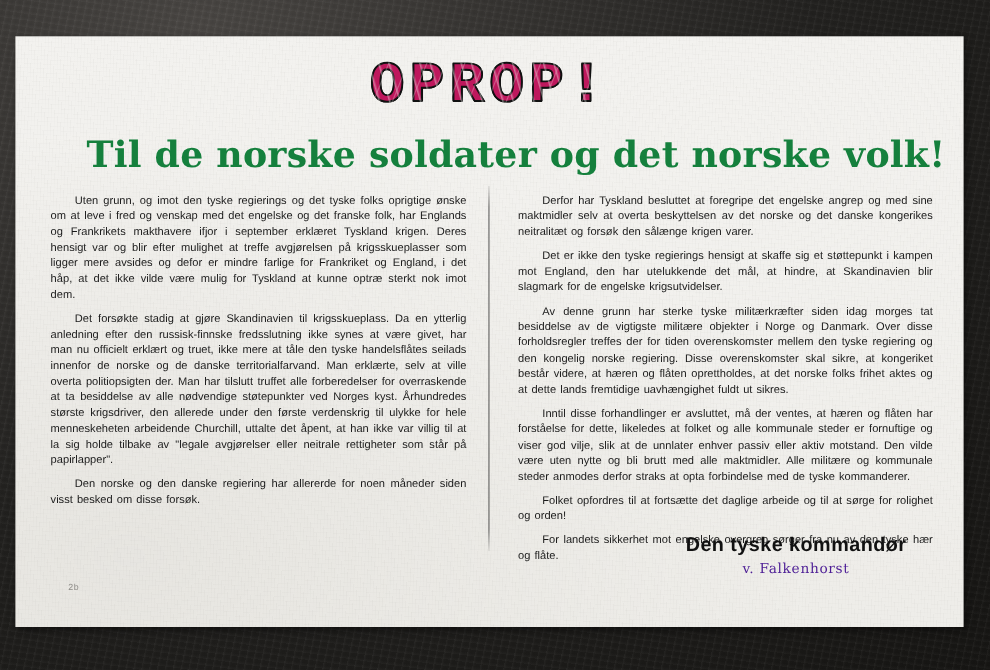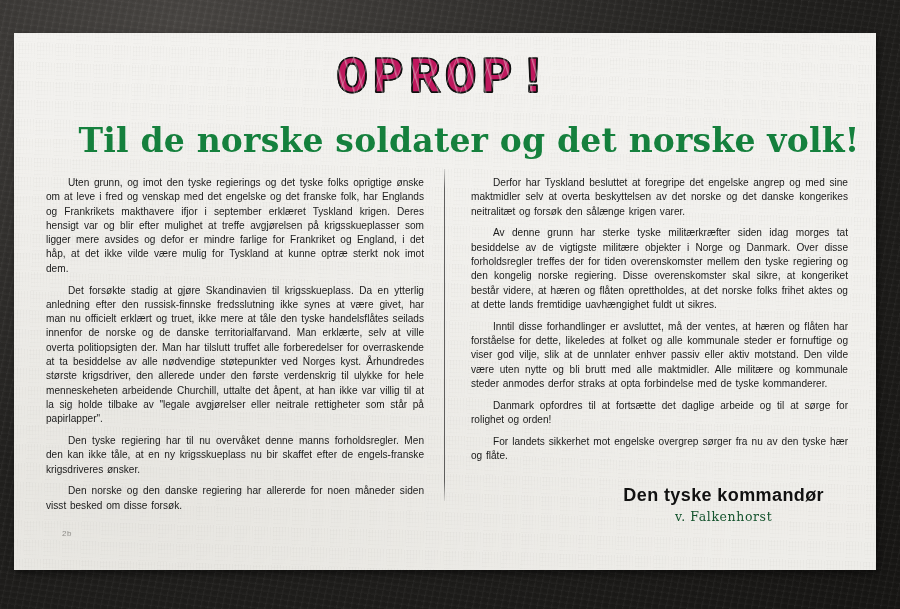--- a/index.html
+++ b/index.html
@@ -153,21 +153,21 @@
     font-family: "Liberation Sans", sans-serif;
     font-weight: 700;
     font-size: 18px;
     letter-spacing: .4px;
     color: #111;
   }
   #sig-name {
     font-family: "DejaVu Serif", serif;
     font-size: 12.5px;
     letter-spacing: .6px;
-    color: #14532d;
+    color: #4c1d95;
     margin-top: 3px;
   }
 
   
   #archive-mark {
     position: absolute;
     left: 48px;
     bottom: 32px;
     font-family: "Liberation Sans", sans-serif;
     font-size: 8px;
@@ -191,29 +191,29 @@
     <div id="title">OPROP!</div>
     <div id="subtitle">Til de norske soldater og det norske volk!</div>
   </div>
 
   <div id="col-divider"></div>
 
   <div id="columns">
     <div class="col" id="col-left">
       <p class="para">Uten grunn, og imot den tyske regierings og det tyske folks oprigtige ønske om at leve i fred og venskap med det engelske og det franske folk, har Englands og Frankrikets makthavere ifjor i september erklæret Tyskland krigen.  Deres hensigt var og blir efter mulighet at treffe avgjørelsen på krigsskueplasser som ligger mere avsides og defor er mindre farlige for Frankriket og England, i det håp, at det ikke vilde være mulig for Tyskland at kunne optræ sterkt nok imot dem.</p>
       <p class="para">Det forsøkte stadig at gjøre Skandinavien til krigsskueplass.  Da en ytterlig anledning efter den russisk-finnske fredsslutning ikke synes at være givet, har man nu officielt erklært og truet, ikke mere at tåle den tyske handelsflåtes seilads innenfor de norske og de danske territorialfarvand.  Man erklærte, selv at ville overta politiopsigten der.  Man har tilslutt truffet alle forberedelser for overraskende at ta besiddelse av alle nødvendige støtepunkter ved Norges kyst.  Århundredes største krigsdriver, den allerede under den første verdenskrig til ulykke for hele menneskeheten arbeidende Churchill, uttalte det åpent, at han ikke var villig til at la sig holde tilbake av "legale avgjørelser eller neitrale rettigheter som står på papirlapper".</p>
-      <p class="para">Den tyske regiering har til nu overvåket denne manns forholdsregler.  Men den kan ikke tåle, at en ny krigsskueplass nu bir skaffet efter de engels-franske krigsdriveres ønsker.</p>
       <p class="para">Den norske og den danske regiering har allererde for noen måneder siden visst besked om disse forsøk.</p>
     </div>
 
     <div class="col" id="col-right">
       <p class="para">Derfor har Tyskland besluttet at foregripe det engelske angrep og med sine maktmidler selv at overta beskyttelsen av det norske og det danske kongerikes neitralitæt og forsøk den sålænge krigen varer.</p>
+      <p class="para">Det er ikke den tyske regierings hensigt at skaffe sig et støttepunkt i kampen mot England, den har utelukkende det mål, at hindre, at Skandinavien blir slagmark for de engelske krigsutvidelser.</p>
       <p class="para">Av denne grunn har sterke tyske militærkræfter siden idag morges tat besiddelse av de vigtigste militære objekter i Norge og Danmark.  Over disse forholdsregler treffes der for tiden overenskomster mellem den tyske regiering og den kongelig norske regiering. Disse overenskomster skal sikre, at kongeriket består videre, at hæren og flåten oprettholdes, at det norske folks frihet aktes og at dette lands fremtidige uavhængighet fuldt ut sikres.</p>
       <p class="para">Inntil disse forhandlinger er avsluttet, må der ventes, at hæren og flåten har forståelse for dette, likeledes at folket og alle kommunale steder er fornuftige og viser god vilje, slik at de unnlater enhver passiv eller aktiv motstand.  Den vilde være uten nytte og bli brutt med alle maktmidler.  Alle militære og kommunale steder anmodes derfor straks at opta forbindelse med de tyske kommanderer.</p>
-      <p class="para">Danmark opfordres til at fortsætte det daglige arbeide og til at sørge for rolighet og orden!</p>
+      <p class="para">Folket opfordres til at fortsætte det daglige arbeide og til at sørge for rolighet og orden!</p>
       <p class="para">For landets sikkerhet mot engelske overgrep sørger fra nu av den tyske hær og flåte.</p>
     </div>
   </div>
 
   <div id="signature">
     <div id="sig-rank">Den tyske kommandør</div>
     <div id="sig-name">v. Falkenhorst</div>
   </div>
 
   <div id="archive-mark">2b</div>

